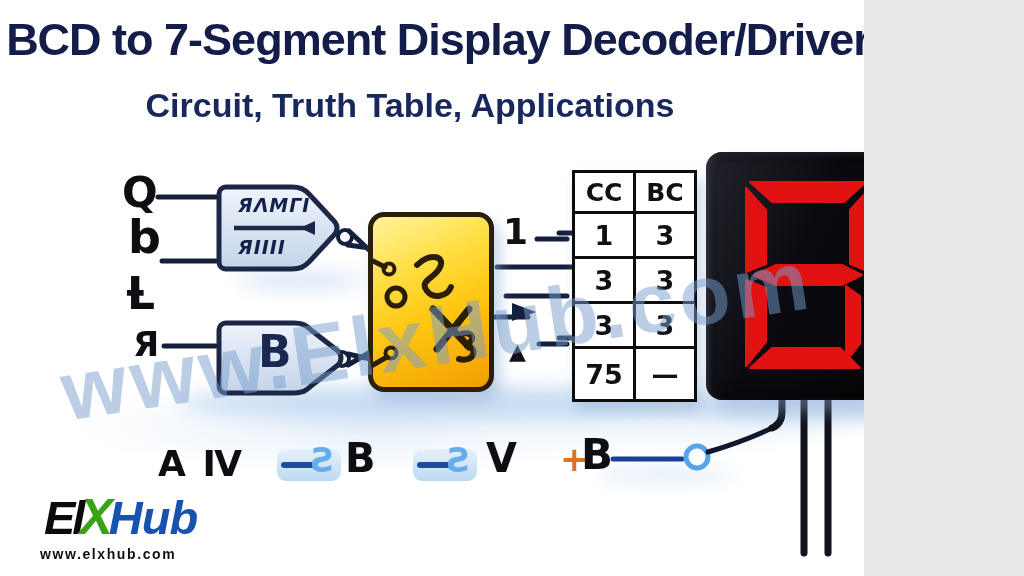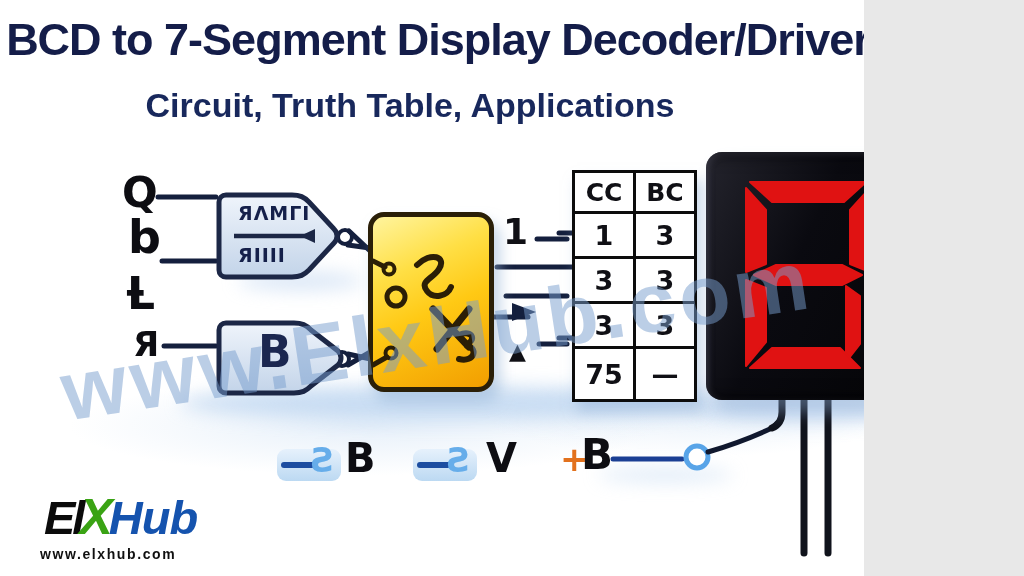--- a/index.html
+++ b/index.html
@@ -25,21 +25,21 @@
   
   .wires{position:absolute;left:0;top:0;z-index:2;}
   
   .in-label{position:absolute;font-family:"DejaVu Sans",sans-serif;font-weight:800;color:#0d0d12;z-index:4;line-height:1;}
   .inQ{left:122px;top:172px;font-size:42px;}
   .inB{left:128px;top:214px;font-size:46px;}
   .inC{left:127px;top:272px;font-size:44px;}
   .inD{left:133px;top:327px;font-size:34px;}
   
   .gate{position:absolute;z-index:3;}
-  .gate1{left:214px;top:190px;width:132px;height:92px;}
+  .gate1{left:214px;top:182px;width:132px;height:92px;font-style:italic;}
   .gate2{left:214px;top:318px;width:134px;height:78px;}
   .gate svg{position:absolute;left:0;top:0;}
   .g1-l1,.g1-l2{position:absolute;left:24px;font-family:"DejaVu Sans",sans-serif;
     font-weight:800;font-size:19px;color:#15204a;letter-spacing:1px;line-height:1;}
   .g1-l1{top:14px;}
   .g1-l2{top:56px;}
   .g2-label{position:absolute;left:44px;top:12px;font-family:"DejaVu Sans",sans-serif;
     font-weight:800;font-size:44px;color:#1b2750;line-height:1;}
   
   .chip{position:absolute;left:368px;top:212px;width:116px;height:170px;z-index:3;
@@ -210,20 +210,21 @@
         <polygon points="2,8 22,30 22,84 2,92"></polygon>
         <polygon points="126,8 126,92 106,84 106,30"></polygon>
         <polygon points="10,95 32,85 98,85 118,95 98,105 32,105"></polygon>
         <polygon points="2,100 22,108 22,162 2,186"></polygon>
         <polygon points="102,106 116,116 116,164 102,182"></polygon>
         <polygon points="6,188 116,188 96,168 28,168"></polygon>
       </g>
     </svg>
   </div>
 
+  <span class="lg-label lgA">A Ⅳ</span>
 
   <div class="lg-band band1">
     <div class="lg-dash"></div>
     <span class="lg-glyph">Ƨ</span>
   </div>
   <span class="lg-label lgB">B</span>
 
   <div class="lg-band band2">
     <div class="lg-dash"></div>
     <span class="lg-glyph">Ƨ</span>

